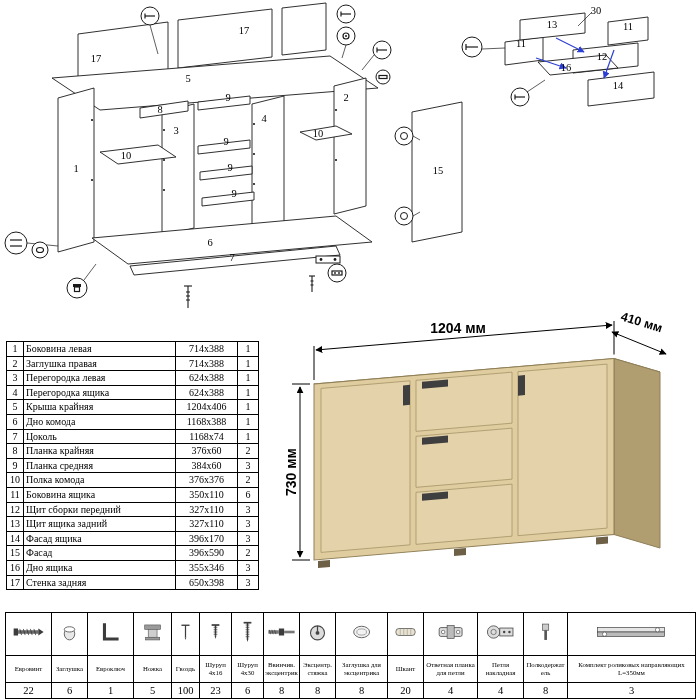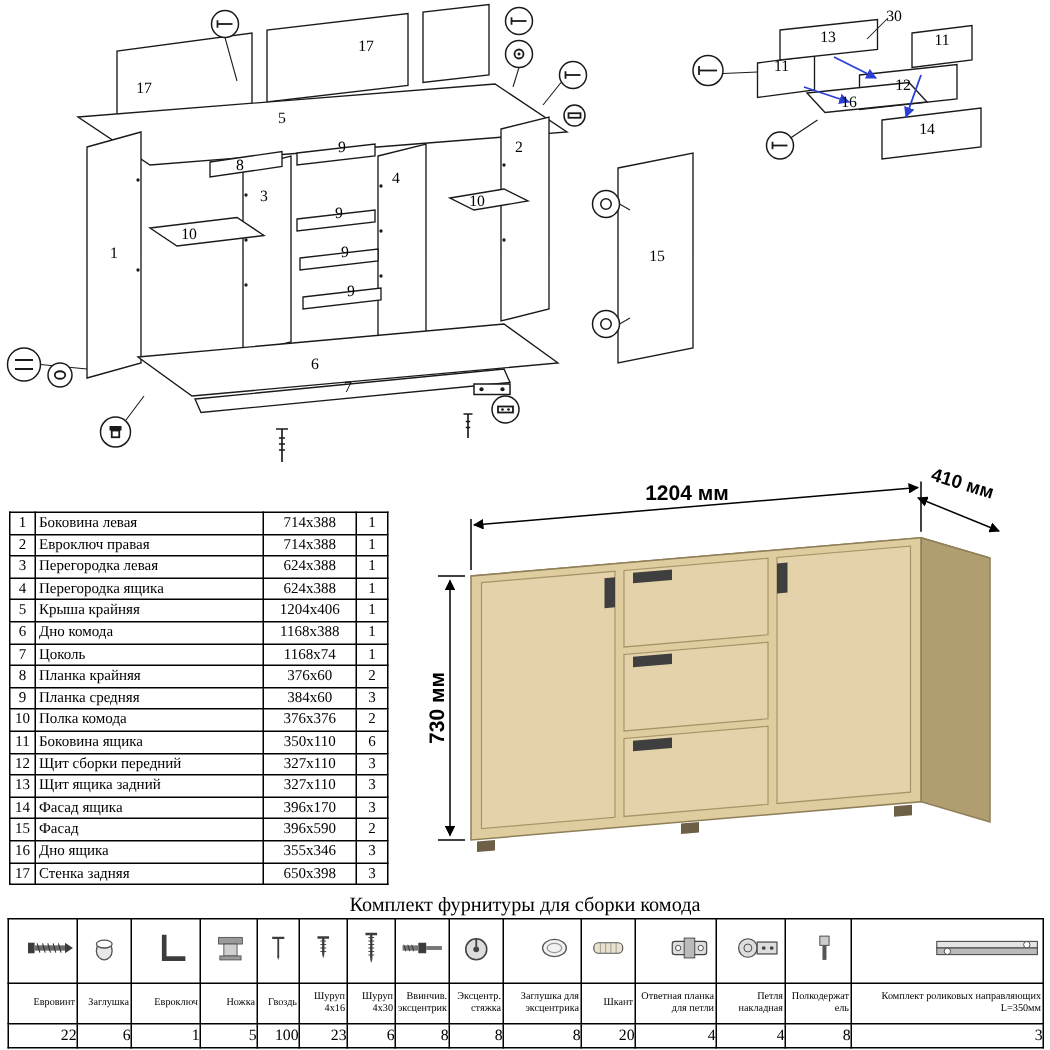--- a/index.html
+++ b/index.html
@@ -28,21 +28,21 @@
   
   .dln{stroke:#000;stroke-width:1;fill:none;}
   .dtxt{font:bold 14px "Liberation Sans",sans-serif;fill:#000;text-anchor:middle;}
   .dtxt-sm{font:bold 12.5px "Liberation Sans",sans-serif;fill:#000;}
 
   
   .hw-title{position:absolute;left:0;top:595px;width:700px;text-align:center;
             font-size:13.5px;}
   .hw{position:absolute;left:5px;top:612px;width:690px;border-collapse:collapse;
       table-layout:fixed;}
-  .hw td{border:1px solid #000;text-align:right;vertical-align:middle;padding:0;}
+  .hw td{border:1px solid #000;text-align:center;vertical-align:middle;padding:0;}
   .hw .icon-cell{height:42px;}
   .hw .name-cell{height:24px;font-size:6.8px;line-height:1.15;padding:1px;
                  word-wrap:break-word;}
   .hw .qty-cell{height:15px;font-size:10.5px;}
   .hwsvg{height:30px;max-width:100%;}
 </style>
 </head>
 <body>
 
 <div class="page">
@@ -229,21 +229,21 @@
       </colgroup>
     <tbody id="parts-body">
         <tr>
           <td class="c">1</td>
           <td class="l">Боковина левая</td>
           <td class="c">714x388</td>
           <td class="c">1</td>
         </tr>
         <tr>
           <td class="c">2</td>
-          <td class="l">Евроключ правая</td>
+          <td class="l">Заглушка правая</td>
           <td class="c">714x388</td>
           <td class="c">1</td>
         </tr>
         <tr>
           <td class="c">3</td>
           <td class="l">Перегородка левая</td>
           <td class="c">624x388</td>
           <td class="c">1</td>
         </tr>
         <tr>
@@ -377,21 +377,20 @@
       <line class="dln" x1="22" y1="81" x2="22" y2="251" marker-start="url(#da)" marker-end="url(#da)"></line>
       <text class="dtxt" transform="translate(18,166) rotate(-90)">730 мм</text>
     </g>
 
     <g>
       <line class="dln" x1="334" y1="26" x2="388" y2="48" marker-start="url(#da)" marker-end="url(#da)"></line>
       <text class="dtxt-sm" transform="translate(342,14) rotate(17)">410 мм</text>
     </g>
   </svg>
 
-  <div class="hw-title">Комплект фурнитуры для сборки комода</div>
   <table class="hw">
     <colgroup id="hw-cols">
         <col style="width: 46px;">
         <col style="width: 36px;">
         <col style="width: 46px;">
         <col style="width: 38px;">
         <col style="width: 28px;">
         <col style="width: 32px;">
         <col style="width: 32px;">
         <col style="width: 36px;">

